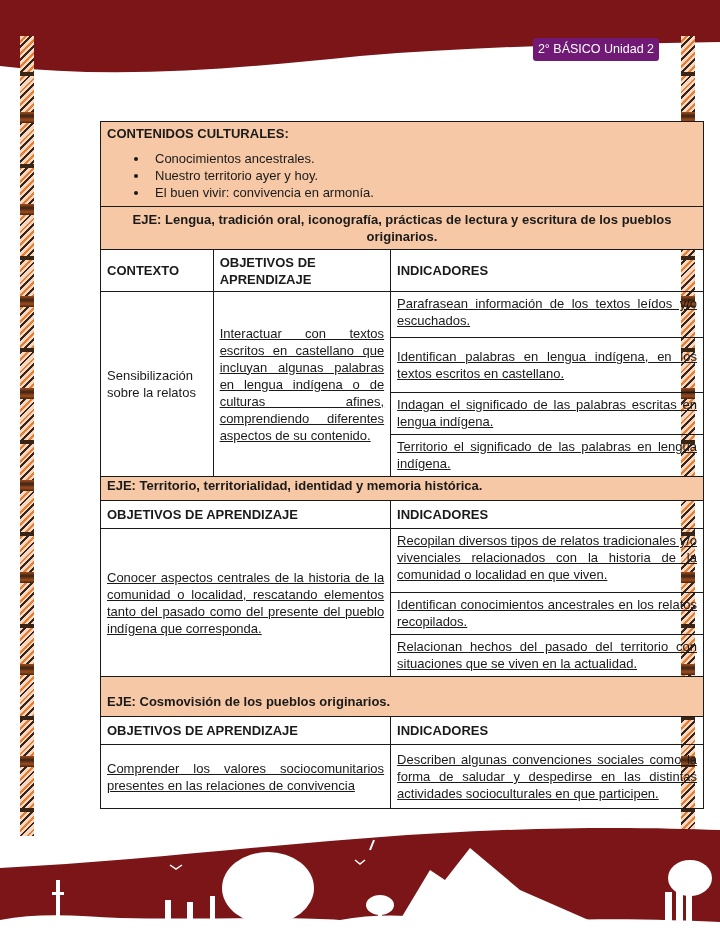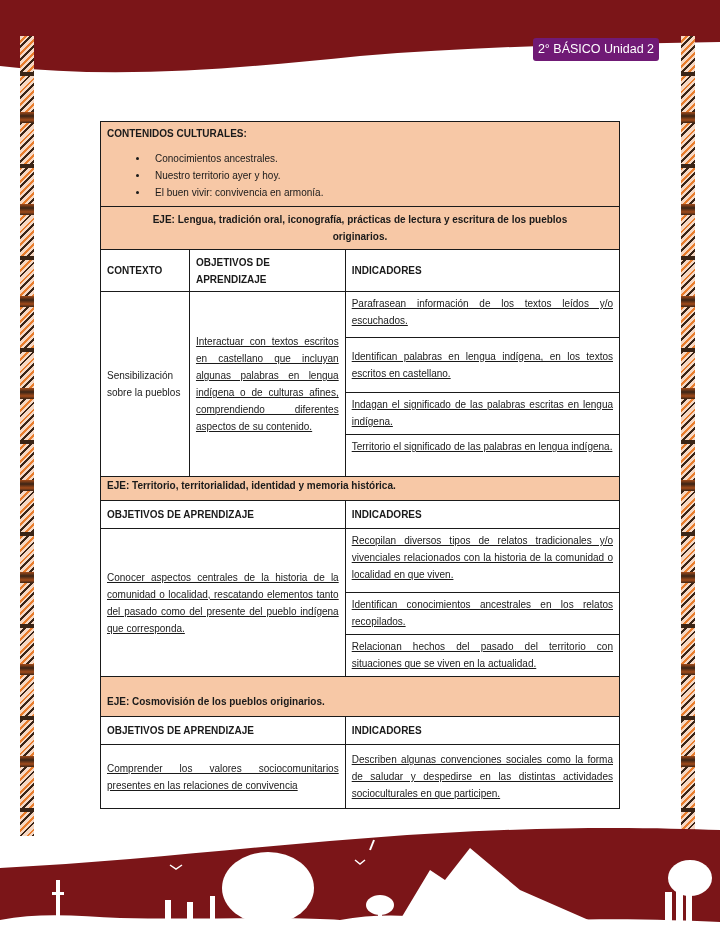--- a/index.html
+++ b/index.html
@@ -29,22 +29,22 @@
         #f6d8c4 0, #f6d8c4 3px,
         #e87d2d 3px, #e87d2d 5px,
         #f6d8c4 5px, #f6d8c4 7px,
         #3a2416 7px, #3a2416 9px);
   }
   .side-left { left:20px; }
   .side-right { left:681px; }
   .footer-wave { position:absolute; left:0; top:820px; width:720px; height:112px; }
 
   .doc-table {
-    position:absolute; left:100px; top:121px; width:520px;
-    border-collapse:collapse; font-size:10px; line-height:17px;
+    position:absolute; left:100px; top:121px; width:604px;
+    border-collapse:collapse; font-size:13px; line-height:17px;
   }
   .doc-table td {
     border:1px solid #1a1a1a; padding:3px 6px; vertical-align:top;
   }
   .shade { background:#f7c8a6; }
   .bold { font-weight:bold; }
   .center { text-align:center; }
   .justify { text-align:justify;text-decoration:underline; }
   .vmid { vertical-align:middle !important; }
   ul.bul { margin:8px 0 2px 0; padding-left:42px; }
@@ -81,21 +81,21 @@
   </tr>
   <tr>
     <td colspan="3" class="shade bold center" style="padding:4px 24px">EJE: Lengua, tradición oral, iconografía, prácticas de lectura y escritura de los pueblos originarios.</td>
   </tr>
   <tr style="height:42px">
     <td class="bold vmid">CONTEXTO</td>
     <td class="bold vmid">OBJETIVOS DE APRENDIZAJE</td>
     <td class="bold vmid">INDICADORES</td>
   </tr>
   <tr style="height:46px">
-    <td rowspan="4" class="vmid">Sensibilización sobre la pueblos</td>
+    <td rowspan="4" class="vmid">Sensibilización sobre la relatos</td>
     <td rowspan="4" class="justify vmid">Interactuar con textos escritos en castellano que incluyan algunas palabras en lengua indígena o de culturas afines, comprendiendo diferentes aspectos de su contenido.</td>
     <td class="justify">Parafrasean información de los textos leídos y/o escuchados.</td>
   </tr>
   <tr style="height:55px">
     <td class="justify vmid">Identifican palabras en lengua indígena, en los textos escritos en castellano.</td>
   </tr>
   <tr style="height:42px">
     <td class="justify">Indagan el significado de las palabras escritas en lengua indígena.</td>
   </tr>
   <tr style="height:42px">

